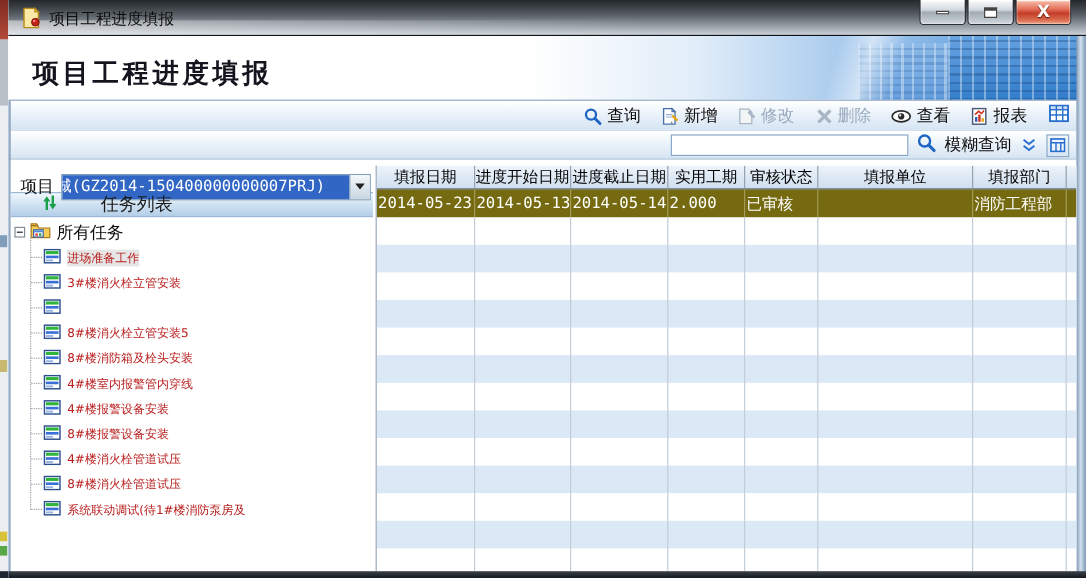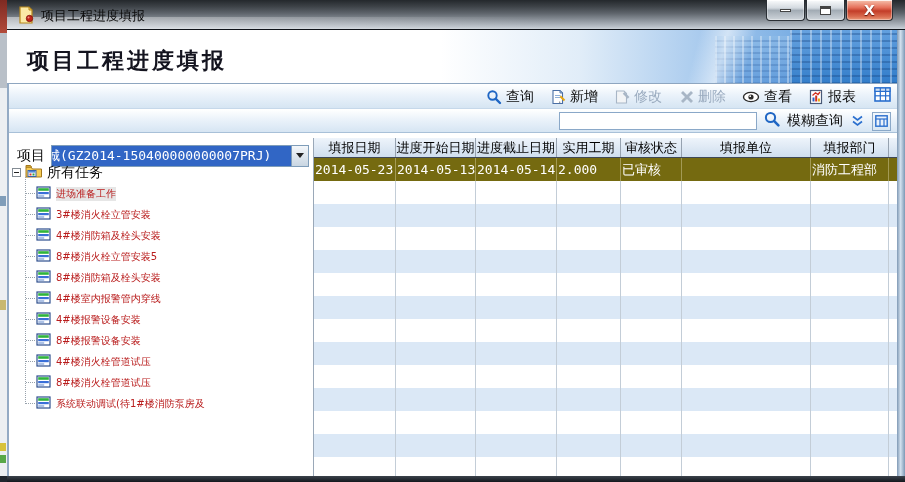--- a/index.html
+++ b/index.html
@@ -276,20 +276,31 @@
   <div class="left-panel">
     <div class="project-row">
       <span class="project-label">项目</span>
       <div class="combo">
         <div class="combo-text">城(GZ2014-150400000000007PRJ)</div>
         <div class="combo-btn">
           <span class="combo-arrow"></span>
         </div>
       </div>
     </div>
+    <div class="tree-header">
+      <span class="refresh">
+        <svg width="13" height="14" viewBox="0 0 13 14">
+          <path d="M4 5 L4 13" stroke="#18a048" stroke-width="2"></path>
+          <path d="M1 6 L4 1.5 L7 6 Z" fill="#18a048"></path>
+          <path d="M9 1 L9 9" stroke="#18a048" stroke-width="2"></path>
+          <path d="M6 8 L9 12.5 L12 8 Z" fill="#18a048"></path>
+        </svg>
+      </span>
+      <span class="tree-header-label">任务列表</span>
+    </div>
     <div class="tree">
       <div class="tree-root">
         <span class="expander"></span>
         <span>
           <svg width="18" height="14" viewBox="0 0 18 14">
             <path d="M1 3 L6 3 L7.5 5 L16.5 5 L16.5 13 L1 13 Z" fill="#f6cd57" stroke="#a5791c" stroke-width="1"></path>
             <path d="M1 3 L1 1.5 L5.5 1.5 L6.5 3 Z" fill="#f6cd57" stroke="#a5791c" stroke-width="1"></path>
             <rect x="3" y="6.5" width="8" height="6" fill="#fff" stroke="#3a62a8" stroke-width="1"></rect>
             <rect x="3.5" y="7" width="7" height="1.6" fill="#4f87d8"></rect>
             <rect x="4.5" y="9.5" width="2" height="2" fill="#d83a2a"></rect>
@@ -317,21 +328,20 @@
               </svg></span>
             <span class="titem-label">3#楼消火栓立管安装</span>
           </div>
           <div class="titem">
             <span><svg width="15" height="13" viewBox="0 0 15 13">
                 <rect x="1" y="1" width="13" height="11" fill="#fff" stroke="#2d4f8e" stroke-width="1.2"></rect>
                 <rect x="2.2" y="2.2" width="10.6" height="2.6" fill="#2fb43c"></rect>
                 <rect x="2.2" y="6" width="10.6" height="2.2" fill="#3a6fd8"></rect>
                 <rect x="2.2" y="9.2" width="6" height="1.6" fill="#9ab4e0"></rect>
               </svg></span>
-            <span class="titem-label">4#楼消防箱及栓头安装</span>
           </div>
           <div class="titem">
             <span><svg width="15" height="13" viewBox="0 0 15 13">
                 <rect x="1" y="1" width="13" height="11" fill="#fff" stroke="#2d4f8e" stroke-width="1.2"></rect>
                 <rect x="2.2" y="2.2" width="10.6" height="2.6" fill="#2fb43c"></rect>
                 <rect x="2.2" y="6" width="10.6" height="2.2" fill="#3a6fd8"></rect>
                 <rect x="2.2" y="9.2" width="6" height="1.6" fill="#9ab4e0"></rect>
               </svg></span>
             <span class="titem-label">8#楼消火栓立管安装5</span>
           </div>

